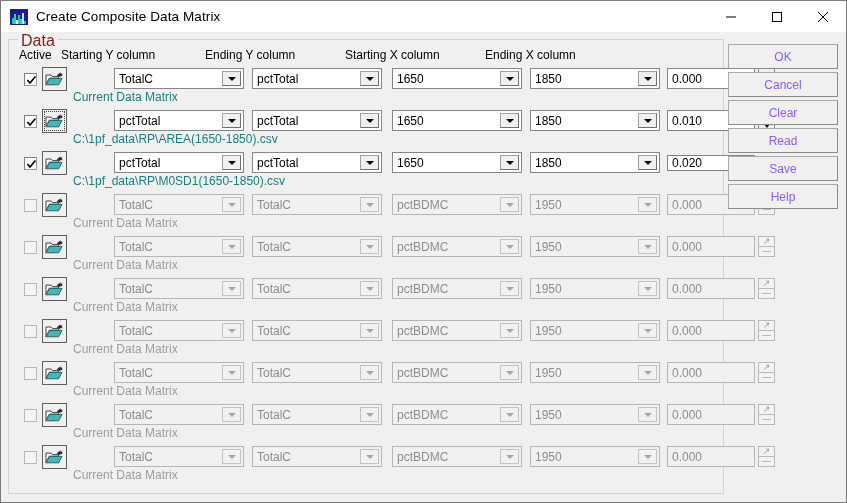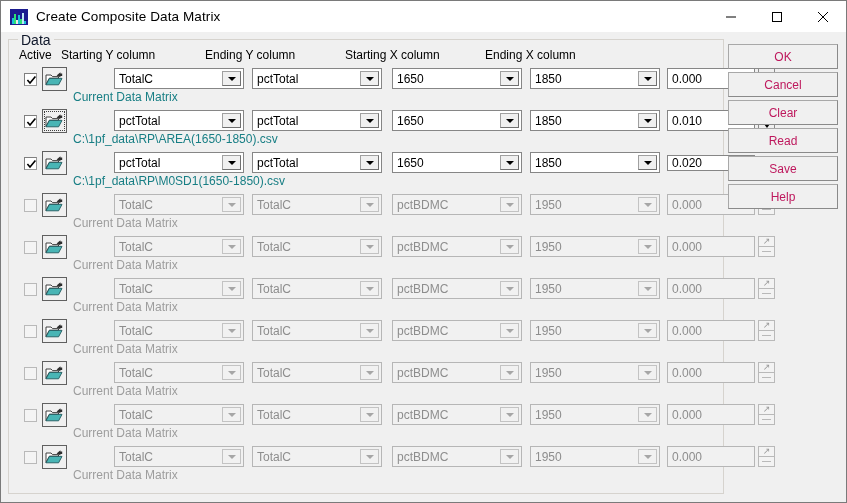--- a/index.html
+++ b/index.html
@@ -86,22 +86,22 @@
     box-sizing: border-box;
     border: 1px solid #d6d3ce;
     border-top-color: #d6d3ce;
   }
   .groupbox > .gb-title {
     position: absolute;
     top: -8px;
     left: 9px;
     background: #f0f0f0;
     padding: 0 3px;
-    font-size: 14px;
-    color: #0f172a;
+    font-size: 16px;
+    color: #7f1d1d;
   }
   .headers {
     position: absolute;
     left: 0;
     top: 8px;
     width: 100%;
     height: 18px;
   }
   .hdr {
     position: absolute;
@@ -259,21 +259,21 @@
     margin-bottom: 3px;
     box-sizing: border-box;
     background: #f0f0f0;
     border: 1px solid #a8a8a8;
     border-bottom-color: #8a8a8a;
     border-right-color: #8a8a8a;
     display: flex;
     align-items: center;
     justify-content: center;
     font-size: 12px;
-    color: #be185d;
+    color: #8b5cf6;
   }
 </style>
 </head>
 <body>
 
 <div class="window">
 
   <div class="titlebar">
     <div class="title-icon">
       <i style="left:2px;width:2px;height:6px;background:#19c2d6;"></i>

